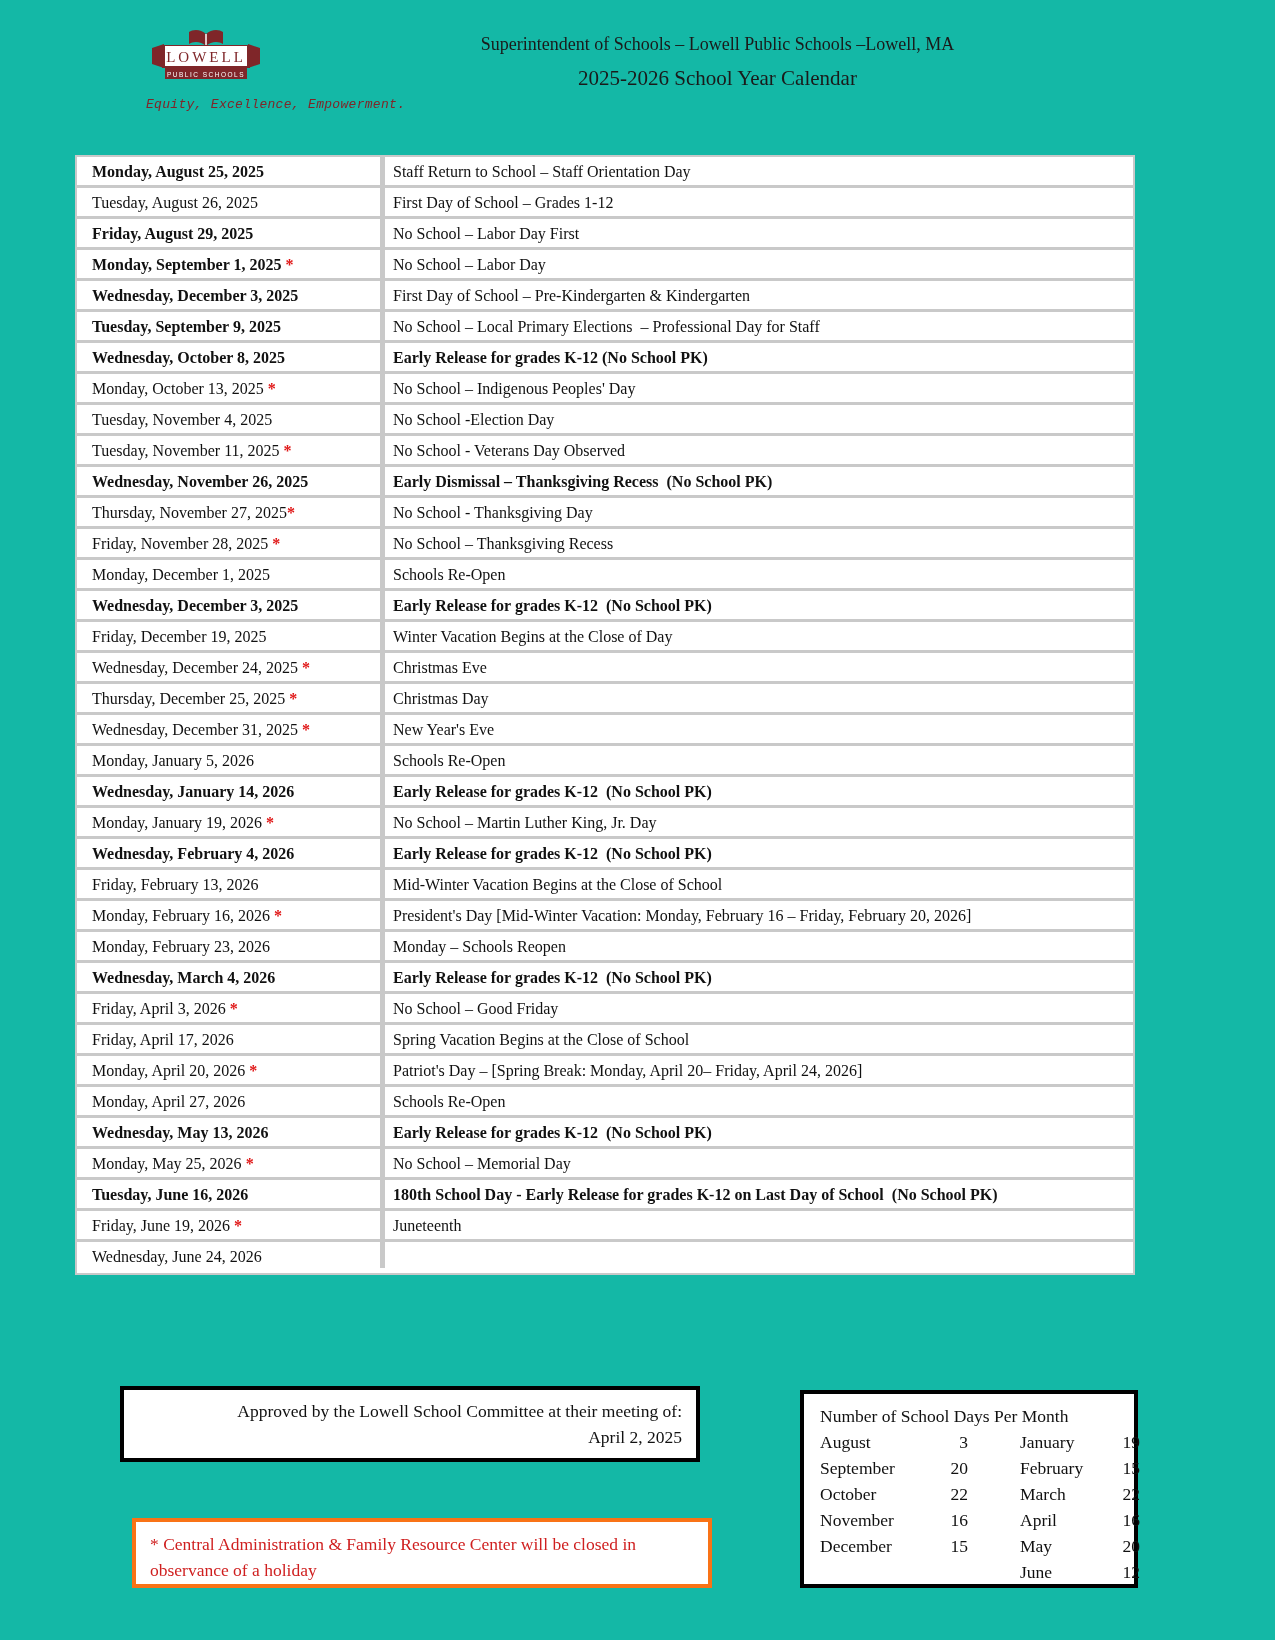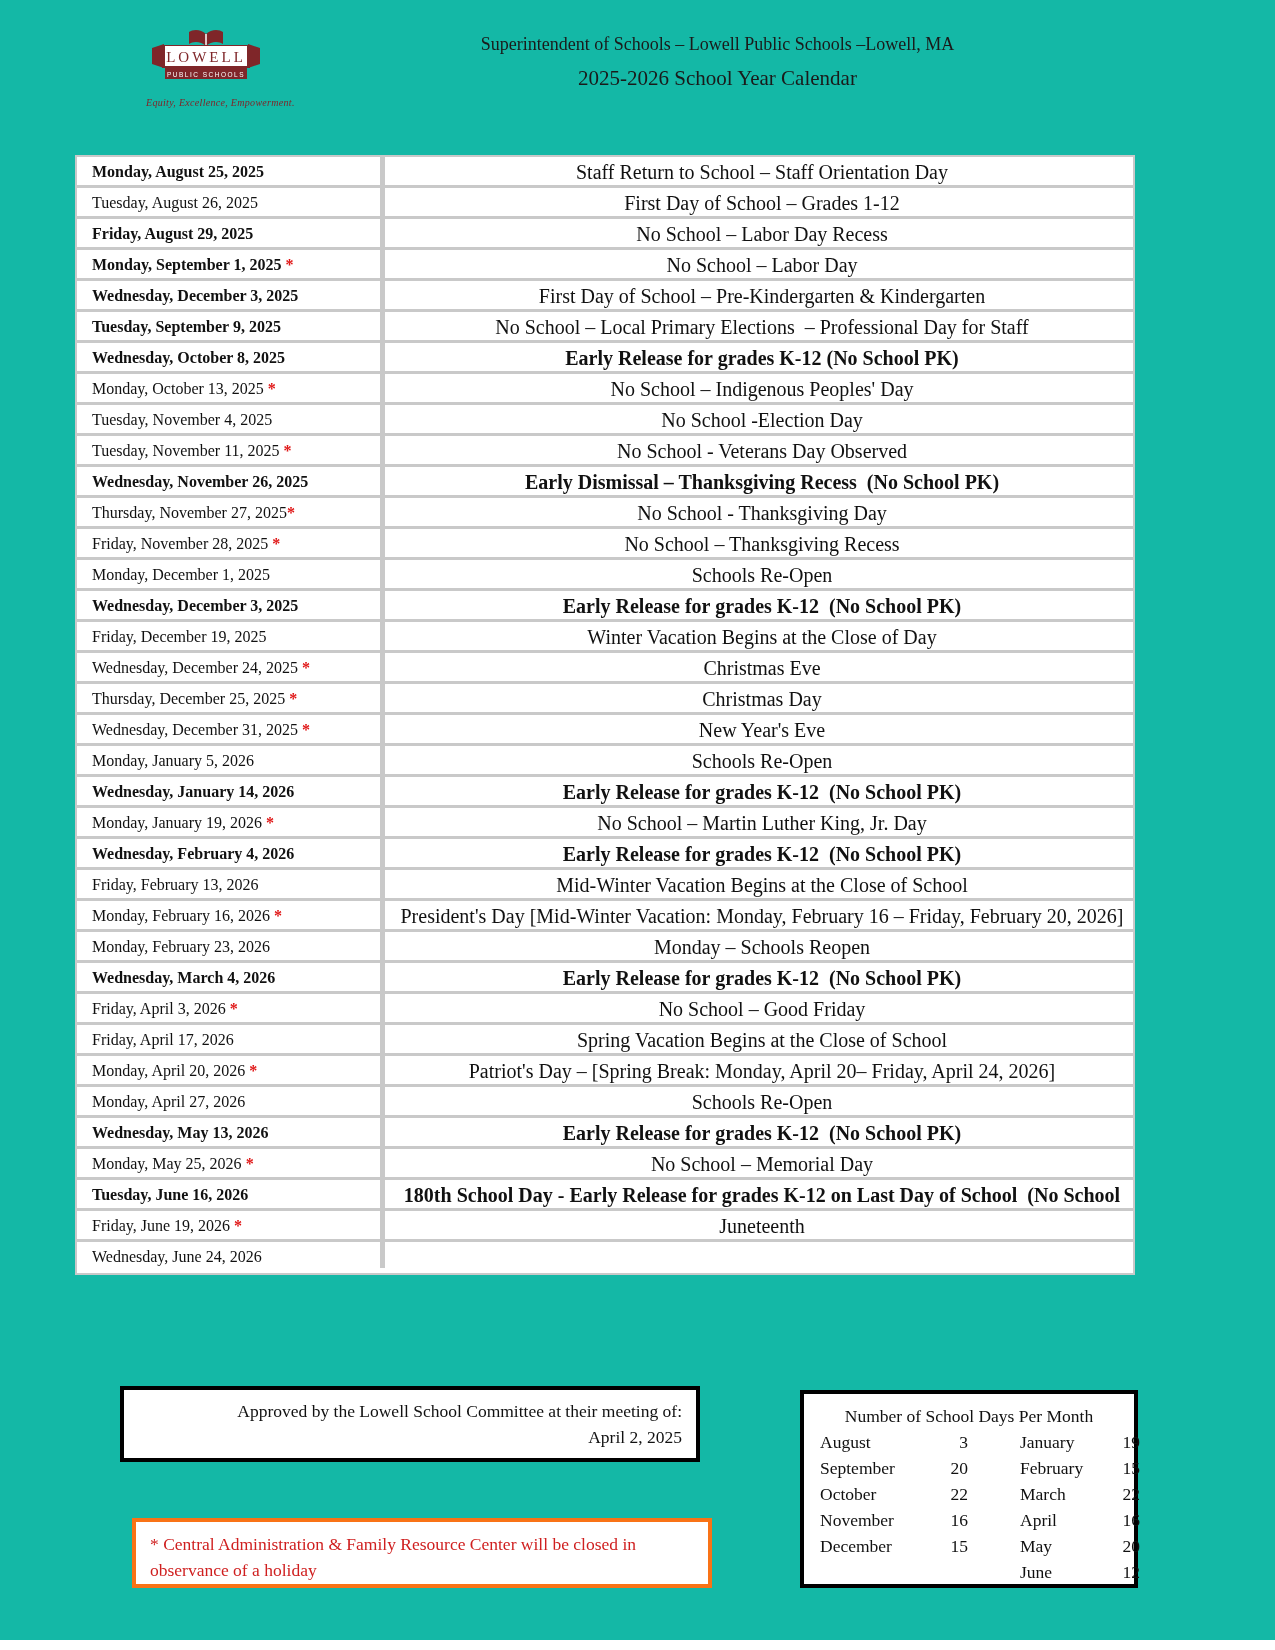--- a/index.html
+++ b/index.html
@@ -8,61 +8,61 @@
     position:relative;
     width:1275px; height:1640px;
     background:#14b8a6;
     font-family:"Liberation Serif", serif;
     color:#111111;
     overflow:hidden;
   }
 
   
   .logo-wrap { position:absolute; left:146px; top:28px; width:120px; text-align:center; }
-  .logo-tagline { font-size:10px; color:#7f2629; letter-spacing:.3px; margin-top:1px; font-style:italic; white-space:nowrap; }
+  .logo-tagline { font-size:13px; color:#7f2629; letter-spacing:.3px; margin-top:1px; font-style:italic; white-space:nowrap;font-family:Liberation Mono, monospace; }
   .titles { position:absolute; left:160px; top:34px; width:1115px; text-align:center; }
   .title-line1 { font-size:18px; color:#1a1a1a; }
   .title-line2 { font-size:21px; color:#1a1a1a; margin-top:11px; }
 
   
   .cal-table {
     position:absolute; left:75px; top:155px; width:1060px;
     border:2px solid #c9c9c9; background:#fff;
   }
   .cal-row { display:flex; height:31px; border-bottom:3px solid #c9c9c9;padding-left:8px; }
   .cal-row:last-child { border-bottom:none;flex-direction:column; }
   .cal-date {
     width:300px; border-right:5px solid #c9c9c9;
     padding:4px 2px 0 7px; font-size:16px; line-height:22px;
     white-space:pre-wrap; overflow:hidden;
   }
   .cal-event {
-    flex:1; padding:4px 2px 0 8px; font-size:20px; line-height:22px;
-    white-space:pre-wrap; overflow:hidden;text-align:center;
+    flex:1; padding:4px 2px 0 8px; font-size:16px; line-height:22px;
+    white-space:pre-wrap; overflow:hidden;
   }
   .b { font-weight:bold; }
   .ast { color:#e01616; font-weight:bold; }
 
   
   .approval-box {
     position:absolute; left:120px; top:1386px; width:580px; height:76px;
     border:4px solid #000; padding:8px 14px; font-size:17.5px; line-height:26px;
     background:#fff;
     text-align:right;
   }
   .note-box {
     position:absolute; left:132px; top:1518px; width:580px; height:70px;
     border:4px solid #f97316; padding:9px 14px; font-size:17.5px; line-height:26px;
     color:#cf1f1f; background:#fff;
   }
   .days-box {
     position:absolute; left:800px; top:1390px; width:338px; height:198px;
     border:4px solid #000; padding:9px 16px; background:#fff;
   }
-  .days-title { font-size:17.5px; line-height:26px;text-align:center; }
+  .days-title { font-size:17.5px; line-height:26px; }
   .days-row { display:grid; grid-template-columns:114px 34px 52px 84px 36px; font-size:17.5px; line-height:26px; }
   .days-row .m1 { grid-column:1; text-align:left; }
   .days-row .v1 { grid-column:2; text-align:right; }
   .days-row .m2 { grid-column:4; text-align:left; }
   .days-row .v2 { grid-column:5; text-align:right; }
 </style>
 </head>
 <body>
 
 <div class="page">
@@ -95,21 +95,21 @@
       <div class="cal-row">
         <div class="cal-date b">Monday, August 25, 2025</div>
         <div class="cal-event">Staff Return to School – Staff Orientation Day</div>
       </div>
       <div class="cal-row">
         <div class="cal-date">Tuesday, August 26, 2025</div>
         <div class="cal-event">First Day of School – Grades 1-12</div>
       </div>
       <div class="cal-row">
         <div class="cal-date b">Friday, August 29, 2025</div>
-        <div class="cal-event">No School – Labor Day Recess</div>
+        <div class="cal-event">No School – Labor Day First</div>
       </div>
       <div class="cal-row">
         <div class="cal-date b">Monday, September 1, 2025<span class="ast"> *</span></div>
         <div class="cal-event">No School – Labor Day</div>
       </div>
       <div class="cal-row">
         <div class="cal-date b">Wednesday, December 3, 2025</div>
         <div class="cal-event">First Day of School – Pre-Kindergarten &amp; Kindergarten</div>
       </div>
       <div class="cal-row">

